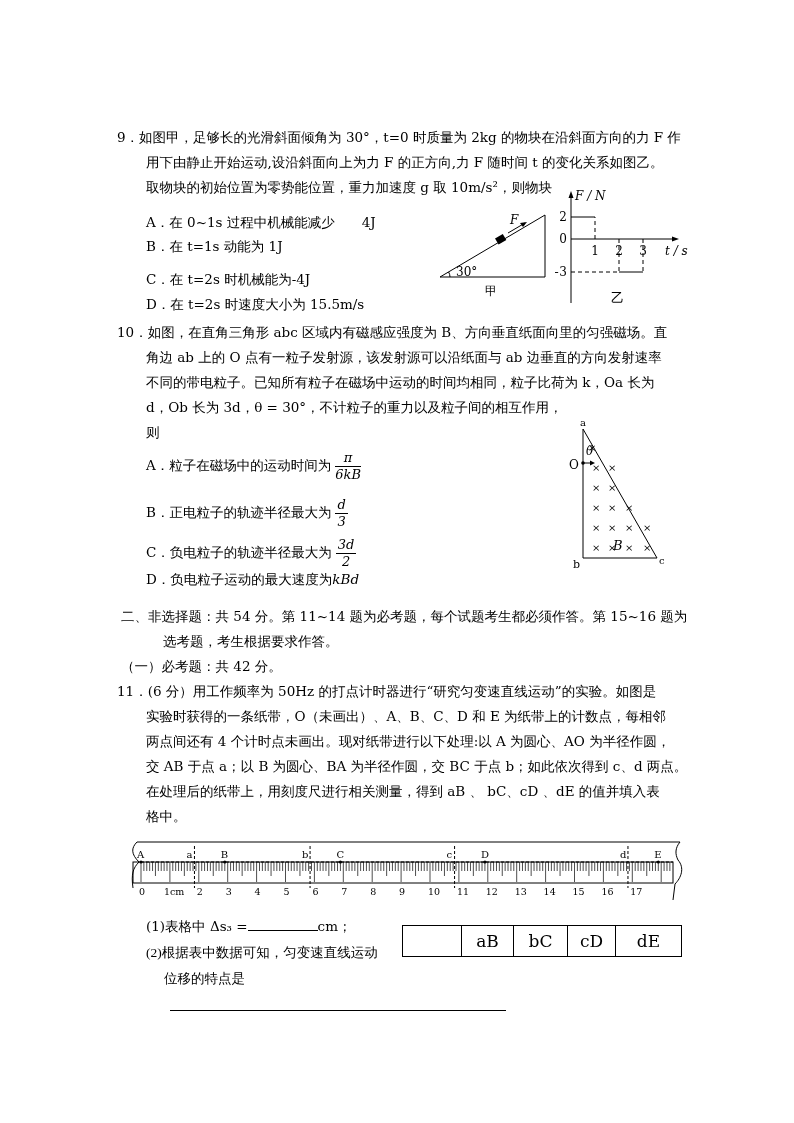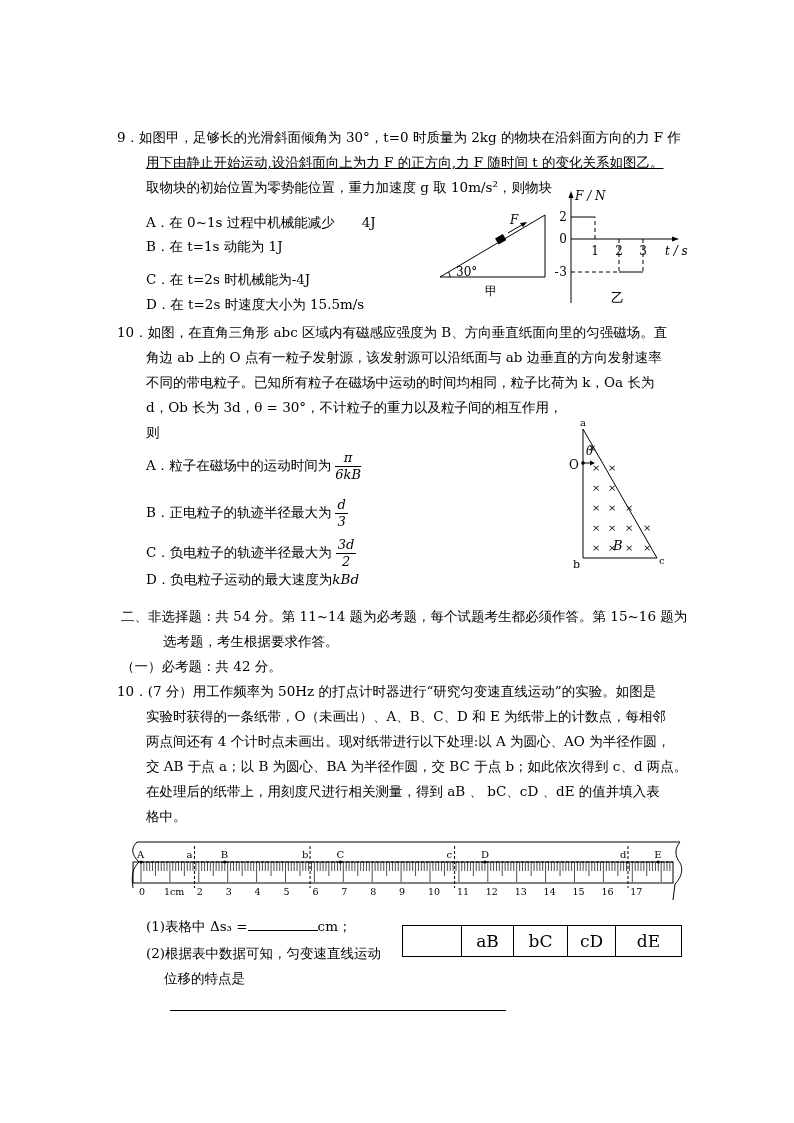--- a/index.html
+++ b/index.html
@@ -13,21 +13,21 @@
   .frac .den{display:block;line-height:16px;}
   svg text{font-family:"DejaVu Serif","Liberation Serif",serif;}
   table.data{position:absolute;left:402px;top:925px;border-collapse:collapse;font-size:17px;}
   table.data td{border:1px solid #000;height:30px;text-align:center;padding:0;}
   .blank{display:inline-block;width:70px;border-bottom:1px solid #000;height:12px;vertical-align:baseline;}
 </style>
 </head>
 <body>
 
 <div class="abs line" style="left:117px;top:127px;">9．如图甲，足够长的光滑斜面倾角为 30°，t=0 时质量为 2kg 的物块在沿斜面方向的力 F 作</div>
-<div class="abs line" style="left:146px;top:152px;text-decoration:underline;">用下由静止开始运动,设沿斜面向上为力 F 的正方向,力 F 随时间 t 的变化关系如图乙。</div>
+<div class="abs line" style="left:146px;top:152px;">用下由静止开始运动,设沿斜面向上为力 F 的正方向,力 F 随时间 t 的变化关系如图乙。</div>
 <div class="abs line" style="left:146px;top:177px;">取物块的初始位置为零势能位置，重力加速度 g 取 10m/s²，则物块</div>
 
 <div class="abs line" style="left:146px;top:212px;">A．在 0~1s 过程中机械能减少　　4J</div>
 <div class="abs line" style="left:146px;top:236px;">B．在 t=1s 动能为 1J</div>
 <div class="abs line" style="left:146px;top:269px;">C．在 t=2s 时机械能为-4J</div>
 <div class="abs line" style="left:146px;top:294px;">D．在 t=2s 时速度大小为 15.5m/s</div>
 
 <svg class="abs" style="left:430px;top:205px;" width="125" height="95">
   <polygon points="10,72 115,10 115,72" fill="none" stroke="#000" stroke-width="1"></polygon>
   <path d="M20,72 A10,10 0 0 0 18.6,67" fill="none" stroke="#000" stroke-width="1"></path>
@@ -112,21 +112,21 @@
       <text x="48" y="136" font-size="10">×</text>
       <text x="65" y="136" font-size="10">×</text>
       <text x="83" y="136" font-size="10">×</text>
     </g>
 </svg>
 
 <div class="abs line" style="left:121px;top:606px;">二、非选择题：共 54 分。第 11~14 题为必考题，每个试题考生都必须作答。第 15~16 题为</div>
 <div class="abs line" style="left:163px;top:631px;">选考题，考生根据要求作答。</div>
 <div class="abs line" style="left:121px;top:656px;">（一）必考题：共 42 分。</div>
 
-<div class="abs line" style="left:117px;top:681px;">10．(7 分）用工作频率为 50Hz 的打点计时器进行“研究匀变速直线运动”的实验。如图是</div>
+<div class="abs line" style="left:117px;top:681px;">11．(6 分）用工作频率为 50Hz 的打点计时器进行“研究匀变速直线运动”的实验。如图是</div>
 <div class="abs line" style="left:146px;top:706px;text-align:center;">实验时获得的一条纸带，O（未画出）、A、B、C、D 和 E 为纸带上的计数点，每相邻</div>
 <div class="abs line" style="left:146px;top:731px;">两点间还有 4 个计时点未画出。现对纸带进行以下处理:以 A 为圆心、AO 为半径作圆，</div>
 <div class="abs line" style="left:146px;top:756px;">交 AB 于点 a；以 B 为圆心、BA 为半径作圆，交 BC 于点 b；如此依次得到 c、d 两点。</div>
 <div class="abs line" style="left:146px;top:781px;">在处理后的纸带上，用刻度尺进行相关测量，得到 aB 、 bC、cD 、dE 的值并填入表</div>
 <div class="abs line" style="left:146px;top:806px;">格中。</div>
 
 <svg class="abs" id="tape-fig" style="left:125px;top:838px;" width="560" height="65">
   <path d="M12,4 L555,4 C550,10 550,16 553,22" fill="none" stroke="#000"></path>
   <path d="M12,4 C6,10 6,16 14,24 C8,30 6,36 8,50" fill="none" stroke="#000"></path>
   <path d="M553,22 C560,30 556,40 550,46 L548,62" fill="none" stroke="#000"></path>
@@ -356,21 +356,21 @@
       <line x1="502.96500000000003" y1="8" x2="502.96500000000003" y2="50" stroke="#000" stroke-dasharray="3,2"></line>
       <text x="494.96500000000003" y="20" font-size="10">d</text>
       <circle cx="533.31" cy="24" r="1.6" fill="#000"></circle>
       <text x="529.31" y="20" font-size="10">E</text>
     </g>
 </svg>
 
 <div class="abs line" style="left:146px;top:916px;">
   <span>(1)表格中 Δs₃ =</span><span class="blank"></span><span>cm；</span>
 </div>
-<div class="abs line" style="left:146px;top:943px;">(2)根据表中数据可知，匀变速直线运动</div>
+<div class="abs line" style="left:146px;top:943px;font-family:Liberation Serif, serif;">(2)根据表中数据可知，匀变速直线运动</div>
 <div class="abs line" style="left:164px;top:968px;">位移的特点是</div>
 <div class="abs" style="left:170px;top:1010px;width:336px;border-top:1px solid #000;"></div>
 
 <table class="data">
   <tbody>
       <tr>
     <td style="width:58px;"></td>
     <td style="width:51px;">aB</td>
     <td style="width:53px;">bC</td>
     <td style="width:47px;margin-top:46px;">cD</td>

